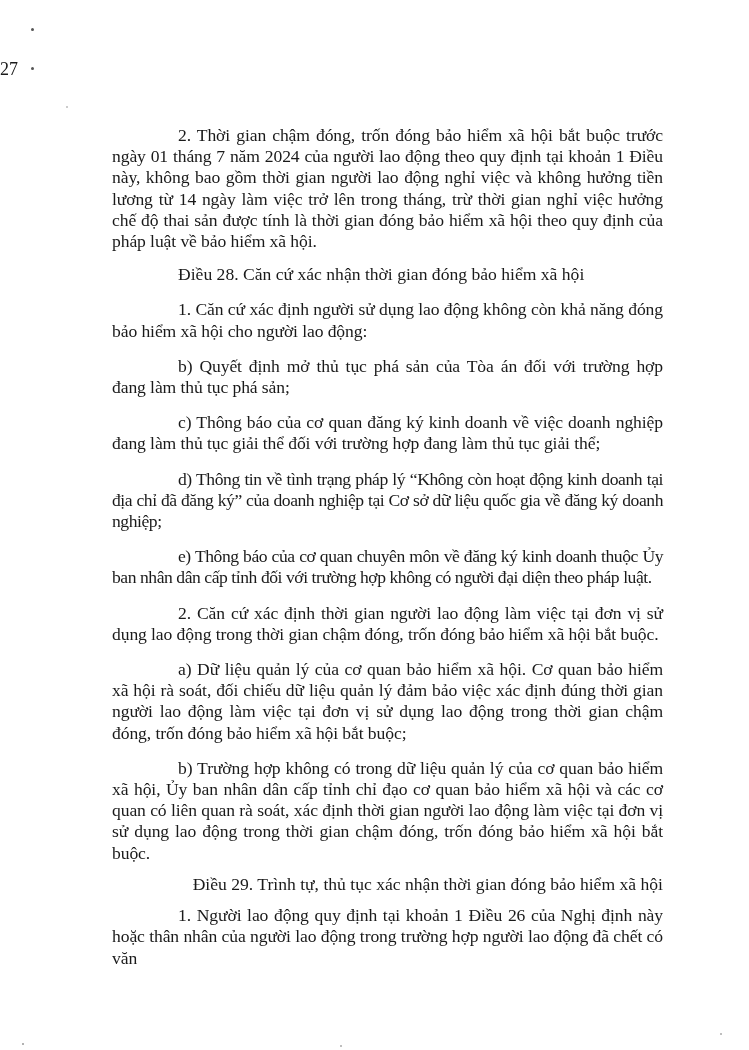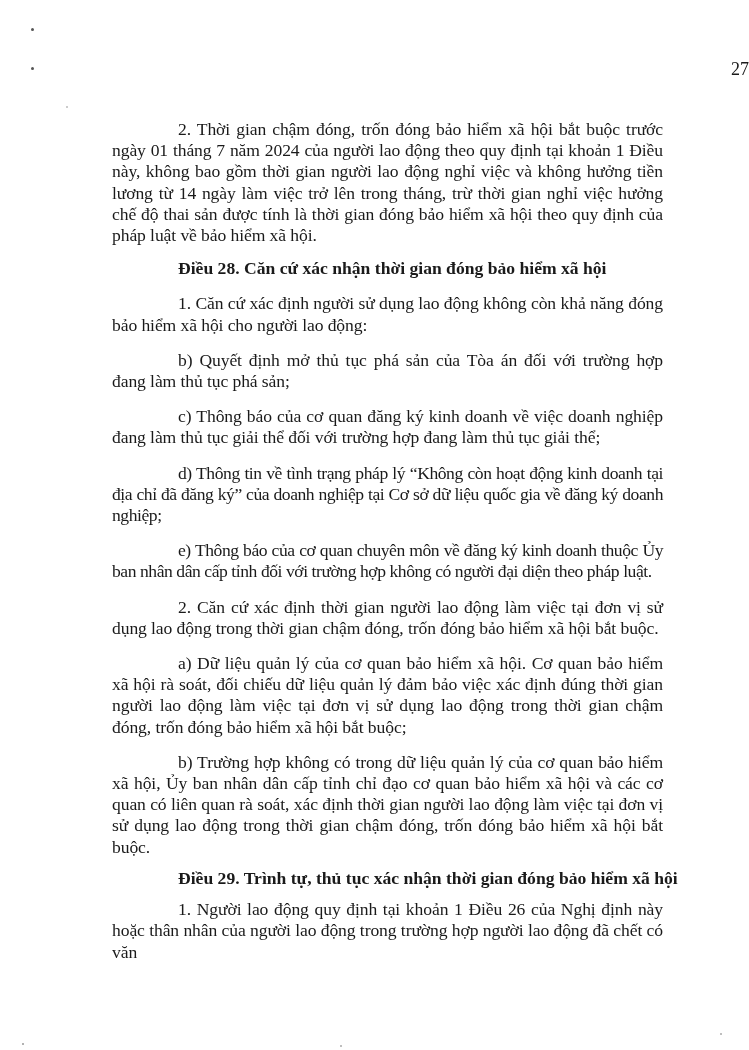--- a/index.html
+++ b/index.html
@@ -13,45 +13,45 @@
     position: relative;
     overflow: hidden;
     font-family: "Liberation Serif", "DejaVu Serif", serif;
     color: #1a1a1a;
   }
   .page-number {
     position: absolute;
     top: 58px;
     left: 0;
     width: 100%;
-    text-align: right;
+    text-align: left;
     font-size: 18px;
     line-height: 22px;
   }
   .content {
     position: absolute;
     left: 112px;
     top: 117px;
     width: 551px;
   }
   .para {
     font-size: 17.6px;
     line-height: 21.2px;
     text-align: justify;
     text-indent: 66px;
-    margin: 2px 0 14px 0;
+    margin: 8px 0 14px 0;
     letter-spacing: -0.1px;
   }
   .para.tight {
     letter-spacing: -0.45px;
   }
   .heading {
     font-size: 17.6px;
     line-height: 21.2px;
-    font-weight: bold;
+    font-weight: normal;
     text-indent: 66px;
     margin: 0 0 14px 0;
     white-space: nowrap;
   }
   .speck {
     position: absolute;
     border-radius: 50%;
     background: #555;
   }
 </style>

